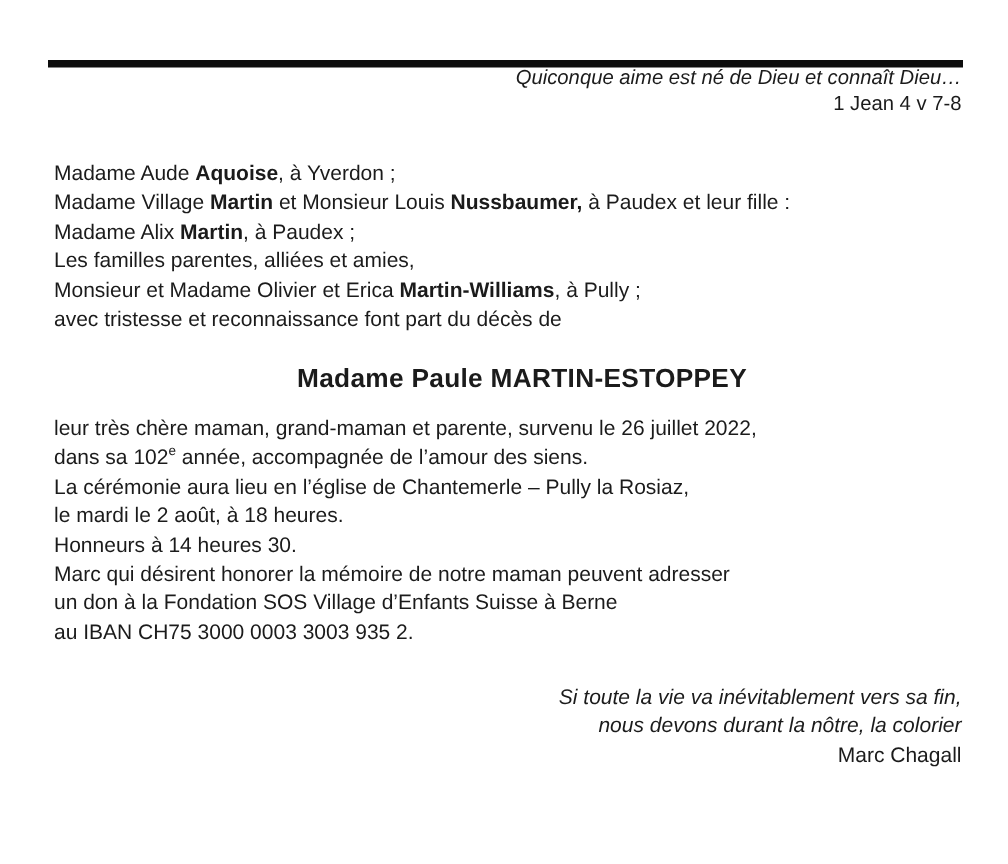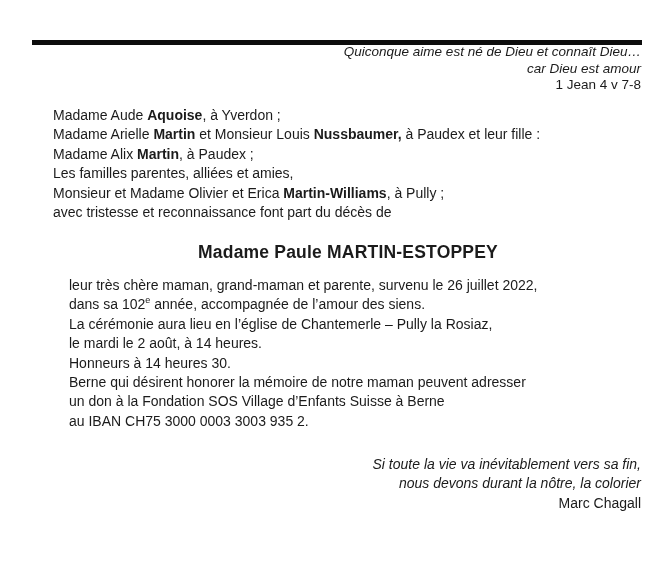--- a/index.html
+++ b/index.html
@@ -27,21 +27,20 @@
   }
   .it { font-style: italic; }
 
   .family {
     position: absolute;
     left: 36px;
     top: 106px;
     font-size: 14px;
     line-height: 19.4px;
     white-space: nowrap;
-    margin-left: 17px;
   }
   .b { font-weight: bold; }
 
   .title {
     position: absolute;
     top: 230px;
     left: 0;
     width: 672px;
     margin: 12px;
     text-align: center;
@@ -50,21 +49,20 @@
     letter-spacing: 0.2px;
   }
 
   .details {
     position: absolute;
     left: 36px;
     top: 276px;
     font-size: 14px;
     line-height: 19.4px;
     white-space: nowrap;
-    margin-left: 33px;
   }
   .details sup { font-size: 9px; line-height: 0; vertical-align: super; }
 
   .closing {
     position: absolute;
     top: 455px;
     right: 31px;
     text-align: right;
     font-size: 14px;
     line-height: 19.4px;
@@ -73,42 +71,41 @@
 </style>
 </head>
 <body>
 
 <div class="page">
 
   <div class="rule rule-top"></div>
 
   <div class="epigraph">
     <div class="it">Quiconque aime est né de Dieu et connaît Dieu…</div>
-    <div class="it">car Dieu est amour</div>
     <div>1 Jean 4 v 7-8</div>
   </div>
 
   <div class="family">
     <div class="line"><span>Madame Aude </span><span class="b">Aquoise</span><span>, à Yverdon ;</span></div>
-    <div class="line"><span>Madame Arielle </span><span class="b">Martin</span><span> et Monsieur Louis </span><span class="b">Nussbaumer,</span><span> à Paudex et leur fille :</span></div>
+    <div class="line"><span>Madame Village </span><span class="b">Martin</span><span> et Monsieur Louis </span><span class="b">Nussbaumer,</span><span> à Paudex et leur fille :</span></div>
     <div class="line"><span>Madame Alix </span><span class="b">Martin</span><span>, à Paudex ;</span></div>
     <div class="line"><span>Les familles parentes, alliées et amies,</span></div>
     <div class="line"><span>Monsieur et Madame Olivier et Erica </span><span class="b">Martin-Williams</span><span>, à Pully ;</span></div>
     <div class="line"><span>avec tristesse et reconnaissance font part du décès de</span></div>
   </div>
 
   <h1 class="title">Madame Paule MARTIN-ESTOPPEY</h1>
 
   <div class="details">
     <div class="line"><span>leur très chère maman, grand-maman et parente, survenu le 26 juillet 2022,</span></div>
     <div class="line"><span>dans sa 102</span><sup>e</sup><span> année, accompagnée de l’amour des siens.</span></div>
     <div class="line"><span>La cérémonie aura lieu en l’église de Chantemerle – Pully la Rosiaz,</span></div>
-    <div class="line"><span>le mardi le 2 août, à 14 heures.</span></div>
+    <div class="line"><span>le mardi le 2 août, à 18 heures.</span></div>
     <div class="line"><span>Honneurs à 14 heures 30.</span></div>
-    <div class="line"><span>Berne qui désirent honorer la mémoire de notre maman peuvent adresser</span></div>
+    <div class="line"><span>Marc qui désirent honorer la mémoire de notre maman peuvent adresser</span></div>
     <div class="line"><span>un don à la Fondation SOS Village d’Enfants Suisse à Berne</span></div>
     <div class="line"><span>au IBAN CH75 3000 0003 3003 935 2.</span></div>
   </div>
 
   <div class="closing">
     <div class="it">Si toute la vie va inévitablement vers sa fin,</div>
     <div class="it">nous devons durant la nôtre, la colorier</div>
     <div>Marc Chagall</div>
   </div>
 

